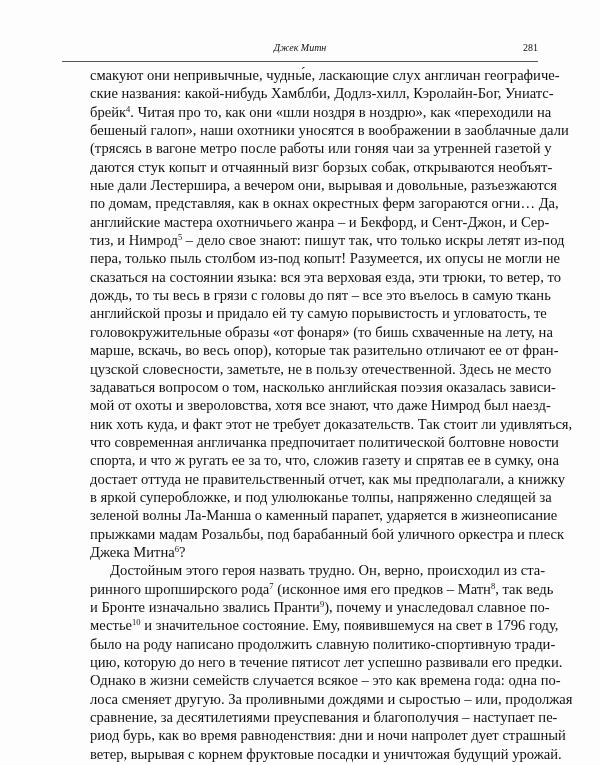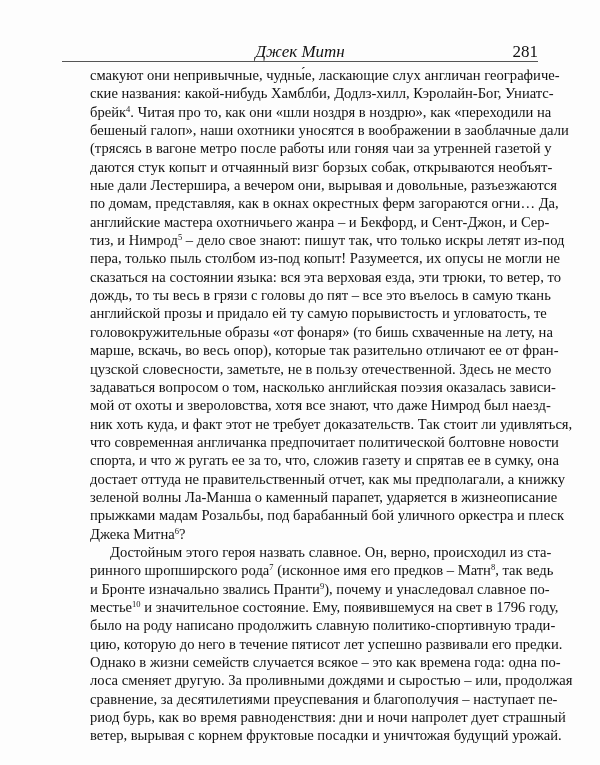--- a/index.html
+++ b/index.html
@@ -4,21 +4,21 @@
   <style>
     html, body { margin: 0; padding: 0; background: #ffffff; }
     body { width: 600px; height: 765px; position: relative; overflow: hidden; }
     .page {
       position: absolute; left: 0; top: 0; width: 600px; height: 765px;
       background: #fdfdfd; color: #111;
       font-family: "Liberation Serif", "DejaVu Serif", serif;
     }
     .running-head {
       position: absolute; left: 62px; top: 42px; width: 476px; height: 18px;
-      font-size: 17px;
+      font-size: 10px;
     }
     .running-head .title {
       position: absolute; left: 0; right: 0; text-align: center;
       font-style: italic; top: 0;
     }
     .running-head .folio {
       position: absolute; right: 0; top: 0;
     }
     .rule {
       position: absolute; left: 62px; top: 61px; width: 476px; height: 0;
@@ -62,24 +62,25 @@
       <span class="line"><span>английской прозы и придало ей ту самую порывистость и угловатость, те</span></span>
       <span class="line"><span>головокружительные образы «от фонаря» (то бишь схваченные на лету, на</span></span>
       <span class="line"><span>марше, вскачь, во весь опор), которые так разительно отличают ее от фран-</span></span>
       <span class="line"><span>цузской словесности, заметьте, не в пользу отечественной. Здесь не место</span></span>
       <span class="line"><span>задаваться вопросом о том, насколько английская поэзия оказалась зависи-</span></span>
       <span class="line"><span>мой от охоты и звероловства, хотя все знают, что даже Нимрод был наезд-</span></span>
       <span class="line"><span>ник хоть куда, и факт этот не требует доказательств. Так стоит ли удивляться,</span></span>
       <span class="line"><span>что современная англичанка предпочитает политической болтовне новости</span></span>
       <span class="line"><span>спорта, и что ж ругать ее за то, что, сложив газету и спрятав ее в сумку, она</span></span>
       <span class="line"><span>достает оттуда не правительственный отчет, как мы предполагали, а книжку</span></span>
+      <span class="line"><span>в яркой суперобложке, и под улюлюканье толпы, напряженно следящей за</span></span>
       <span class="line"><span>зеленой волны Ла-Манша о каменный парапет, ударяется в жизнеописание</span></span>
       <span class="line"><span>прыжками мадам Розальбы, под барабанный бой уличного оркестра и плеск</span></span>
       <span class="line last"><span>Джека Митна</span><sup>6</sup><span>?</span></span>
-      <span class="line indent"><span>Достойным этого героя назвать славное. Он, верно, происходил из ста-</span></span>
+      <span class="line indent"><span>Достойным этого героя назвать трудно. Он, верно, происходил из ста-</span></span>
       <span class="line"><span>ринного шропширского рода</span><sup>7</sup><span> (исконное имя его предков – Матн</span><sup>8</sup><span>, так ведь</span></span>
       <span class="line"><span>и Бронте изначально звались Пранти</span><sup>9</sup><span>), почему и унаследовал славное по-</span></span>
       <span class="line"><span>местье</span><sup>10</sup><span> и значительное состояние. Ему, появившемуся на свет в 1796 году,</span></span>
       <span class="line"><span>было на роду написано продолжить славную политико-спортивную тради-</span></span>
       <span class="line"><span>цию, которую до него в течение пятисот лет успешно развивали его предки.</span></span>
       <span class="line"><span>Однако в жизни семейств случается всякое – это как времена года: одна по-</span></span>
       <span class="line"><span>лоса сменяет другую. За проливными дождями и сыростью – или, продолжая</span></span>
       <span class="line"><span>сравнение, за десятилетиями преуспевания и благополучия – наступает пе-</span></span>
       <span class="line"><span>риод бурь, как во время равноденствия: дни и ночи напролет дует страшный</span></span>
       <span class="line"><span>ветер, вырывая с корнем фруктовые посадки и уничтожая будущий урожай.</span></span>

